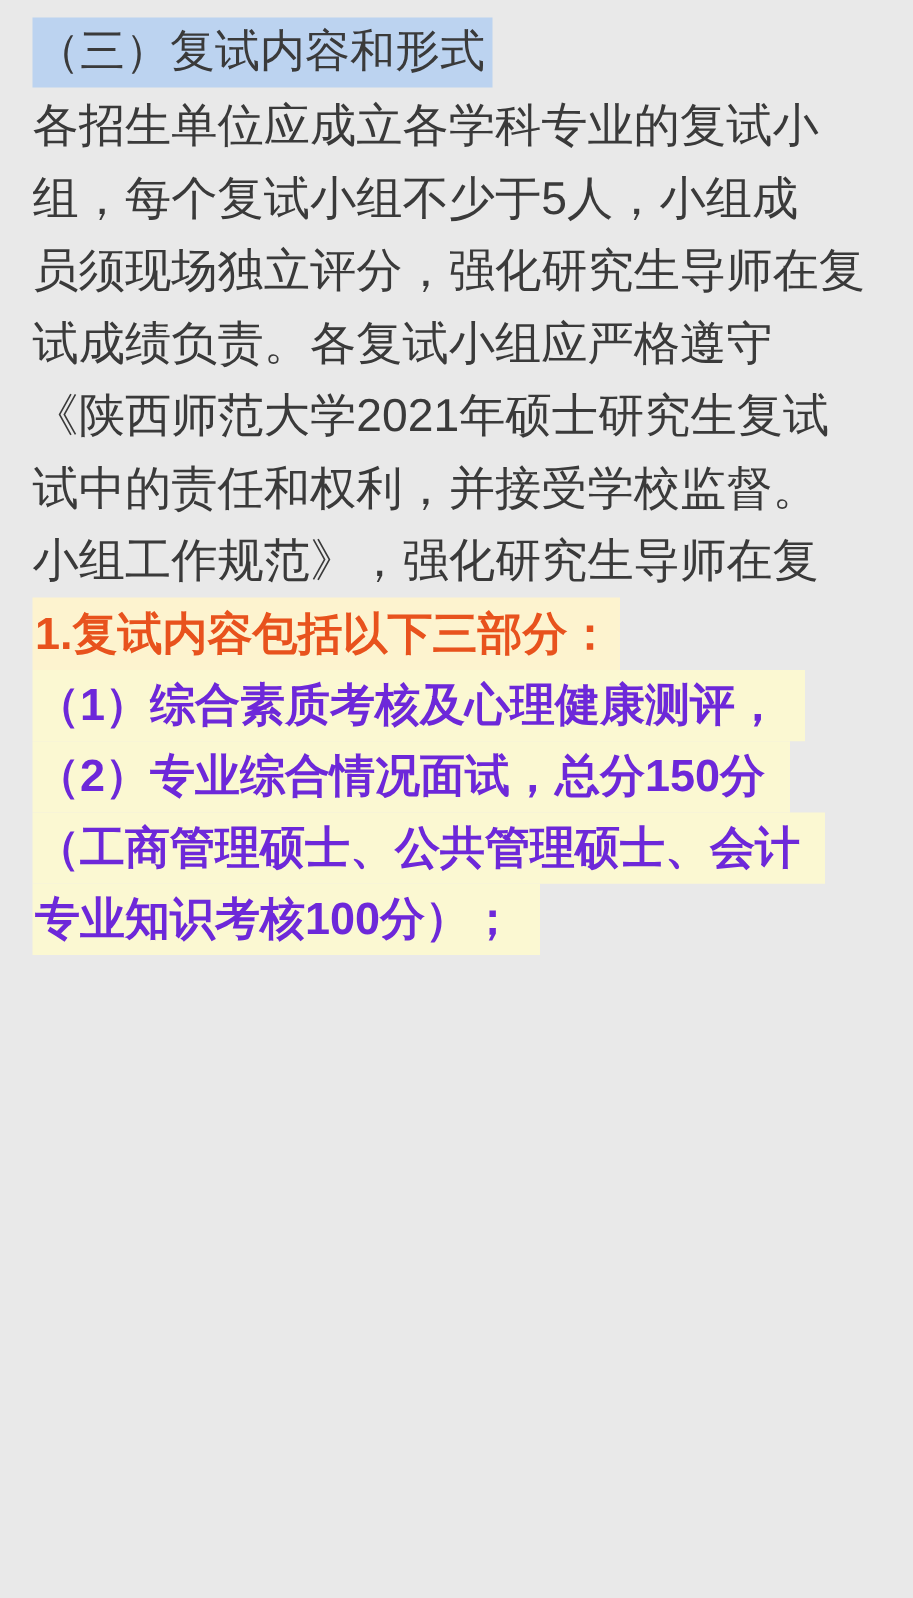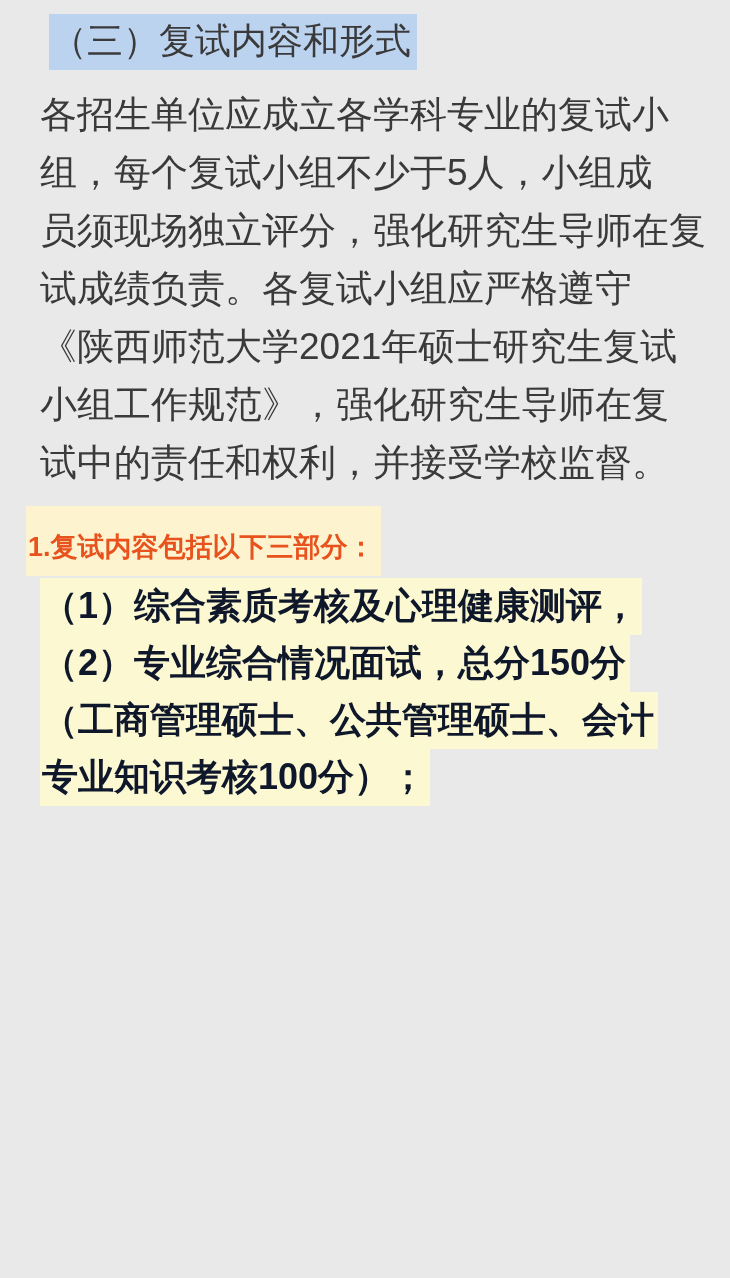--- a/index.html
+++ b/index.html
@@ -15,37 +15,36 @@
   }
   .page {
     position: relative;
     width: 730px;
     height: 1278px;
     background: #e9e9e9;
     box-sizing: border-box;
     padding: 14px 22px 0 26px;
   }
   .block {
-    margin: 14px;
+    margin: 0;
     padding: 0;
   }
   
   .heading {
     display: inline-block;
     background: #bcd3f0;
     color: #3a3a3a;
     font-size: 36px;
     line-height: 50px;
     padding: 2px 6px 4px 2px;
     font-weight: 500;
     white-space: nowrap;
   }
   .heading-row {
     height: 58px;
-    margin-left: 23px;
   }
   
   .para-line {
     font-size: 37px;
     line-height: 58px;
     color: #3a3a3a;
     white-space: nowrap;
     font-weight: 400;
   }
   .para-line.justify {
@@ -54,38 +53,38 @@
     width: 668px;
   }
   .para-line.justify > span {
     display: inline-block;
   }
   
   .orange-head {
     display: inline-block;
     background: #fdf3cf;
     color: #e8521d;
-    font-size: 27px;
+    font-size: 36px;
     line-height: 50px;
     font-weight: bold;
-    padding: 16px 6px 4px 2px;
+    padding: 4px 6px 4px 2px;
     white-space: nowrap;
   }
   .orange-row {
     height: 58px;
   }
   
   .hl {
     display: inline-block;
     background: #fbf8d2;
-    color: #0f172a;
+    color: #6d28d9;
     font-size: 36px;
     line-height: 54px;
     font-weight: bold;
-    padding: 1px 4px 2px 2px;
+    padding: 1px 20px 2px 2px;
     white-space: nowrap;
   }
   .hl-row {
     height: 57px;
   }
   .gap {
     height: 55px;
   }
   .tail-line {
     font-size: 37px;
@@ -119,24 +118,24 @@
     <div class="para-line justify">
       <span>员须现场独立评分，强化研究生导师在复</span>
     </div>
     <div class="para-line justify">
       <span>试成绩负责。各复试小组应严格遵守</span>
     </div>
     <div class="para-line justify">
       <span>《陕西师范大学2021年硕士研究生复试</span>
     </div>
     <div class="para-line justify">
-      <span>小组工作规范》，强化研究生导师在复</span>
+      <span>试中的责任和权利，并接受学校监督。</span>
     </div>
     <div class="para-line justify">
-      <span>试中的责任和权利，并接受学校监督。</span>
+      <span>小组工作规范》，强化研究生导师在复</span>
     </div>
   </div>
 
   <div class="orange-row">
     <span class="orange-head">1.复试内容包括以下三部分：</span>
   </div>
 
   <div class="block">
     <div class="hl-row">
       <span class="hl">（1）综合素质考核及心理健康测评，</span>

